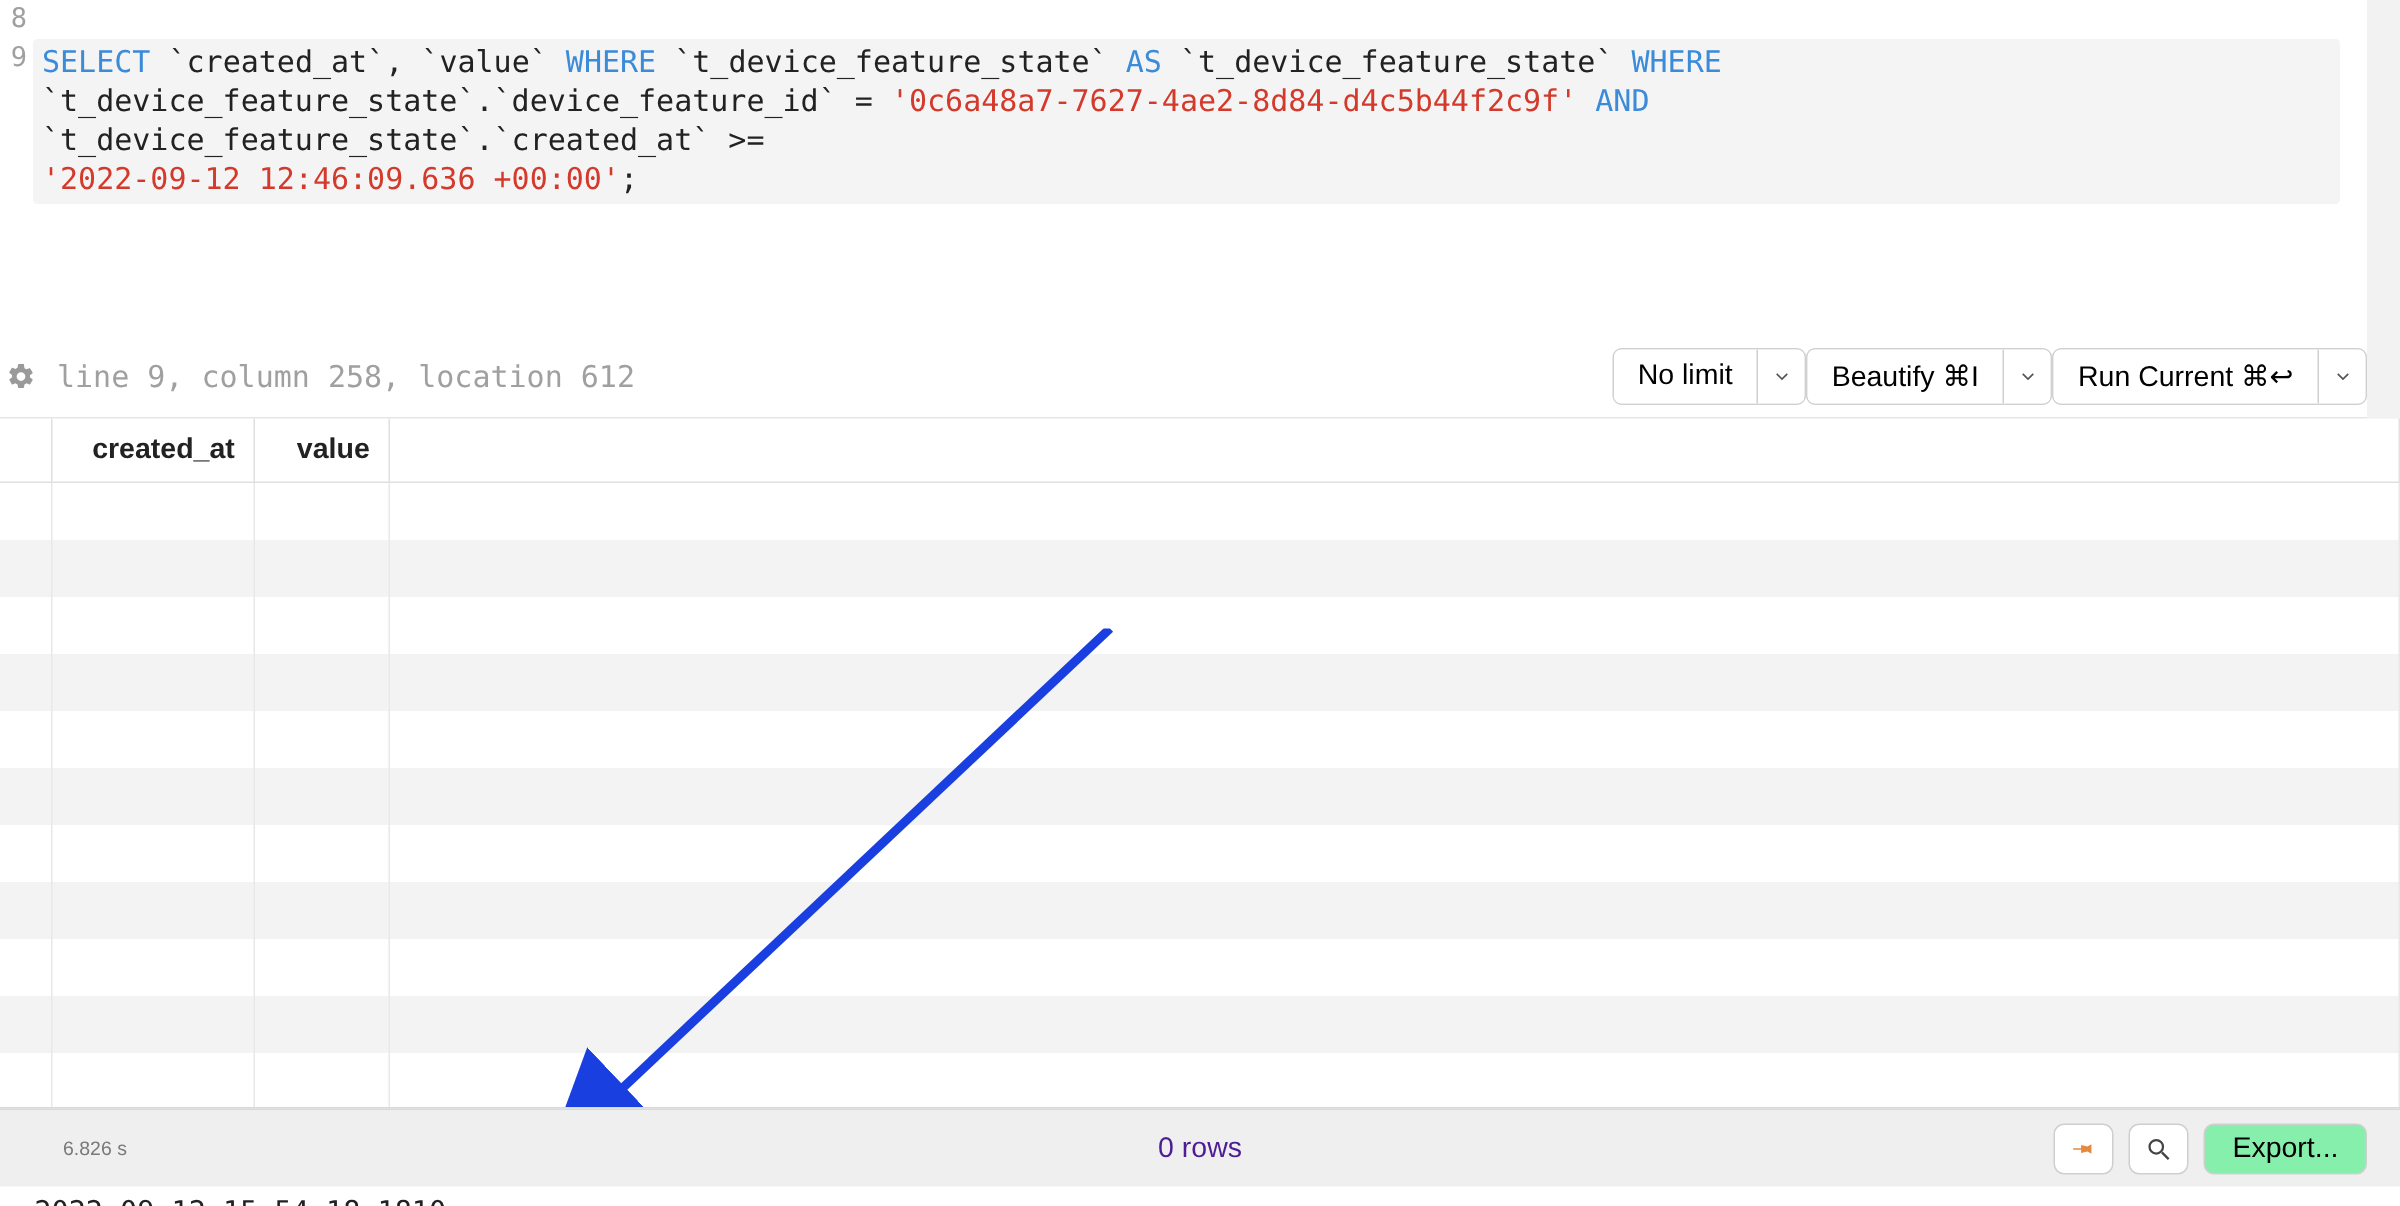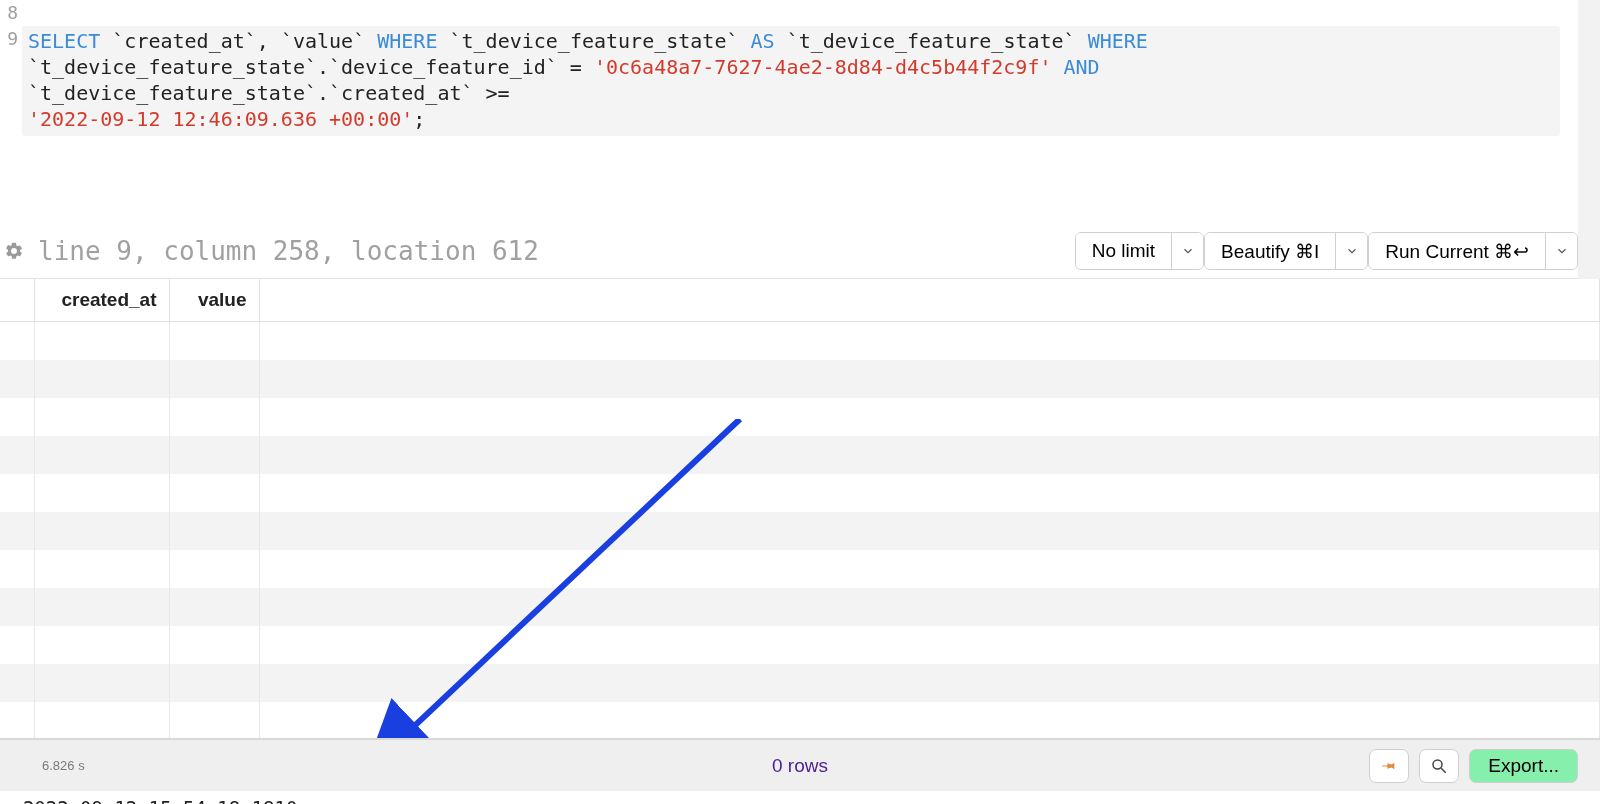--- a/index.html
+++ b/index.html
@@ -15,21 +15,21 @@
   .line9-code { flex: 1; background: #f4f4f4; border-radius: 3px; padding: 2px 6px 4px 6px; margin-right: 40px; }
   .kw   { color: #3b8bd8; }
   .id   { color: #222; }
   .str  { color: #d43a2b; }
   .punc { color: #222; }
 
   
   .editor-status { display: flex; align-items: center; justify-content: space-between; padding: 6px 22px 8px 4px; border-bottom: 1px solid #e4e4e4; }
   .editor-status-left { display: flex; align-items: center; gap: 14px; }
   .gear { width: 20px; height: 20px; color: #9a9a9a; }
-  .cursor-pos { color: #a0a0a0; font-size: 26px; }
+  .cursor-pos { color: #a0a0a0; font-size: 20px; }
   .btn-group { display: flex; }
   .btn-split { border: 1px solid #d0d0d0; border-radius: 6px; display: inline-flex; overflow: hidden; background:#fff; }
   .btn-split .main { padding: 0 16px; height: 36px; display: inline-flex; align-items: center; font-size: 19px; border: none; background: #fff; cursor: pointer; gap:6px; }
   .btn-split .caret { width: 32px; height: 36px; border: none; border-left: 1px solid #d0d0d0; background: #fff; cursor: pointer; display:inline-flex; align-items:center; justify-content:center; }
   .chev { width: 14px; height: 14px; }
 
   
   .results { height: 460px; overflow: hidden; border-bottom: 1px solid #d8d8d8; position: relative; }
   table.grid { border-collapse: collapse; width: 100%; table-layout: fixed; }
   table.grid th { font-size: 19px; font-weight: 600; text-align: right; padding: 10px 12px; border-right: 1px solid #e0e0e0; border-bottom: 1px solid #e0e0e0; background: #fff; }

